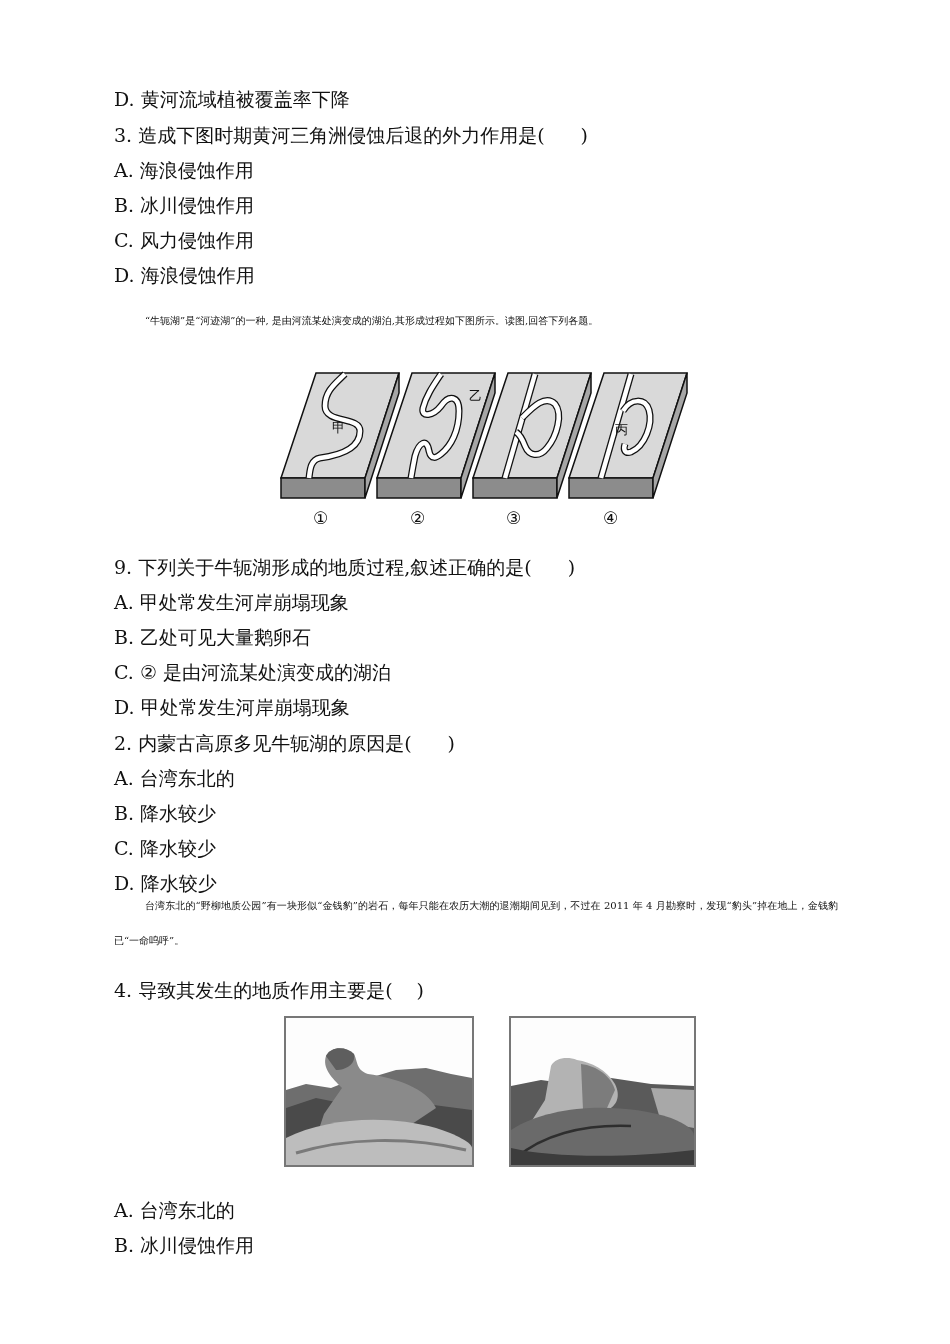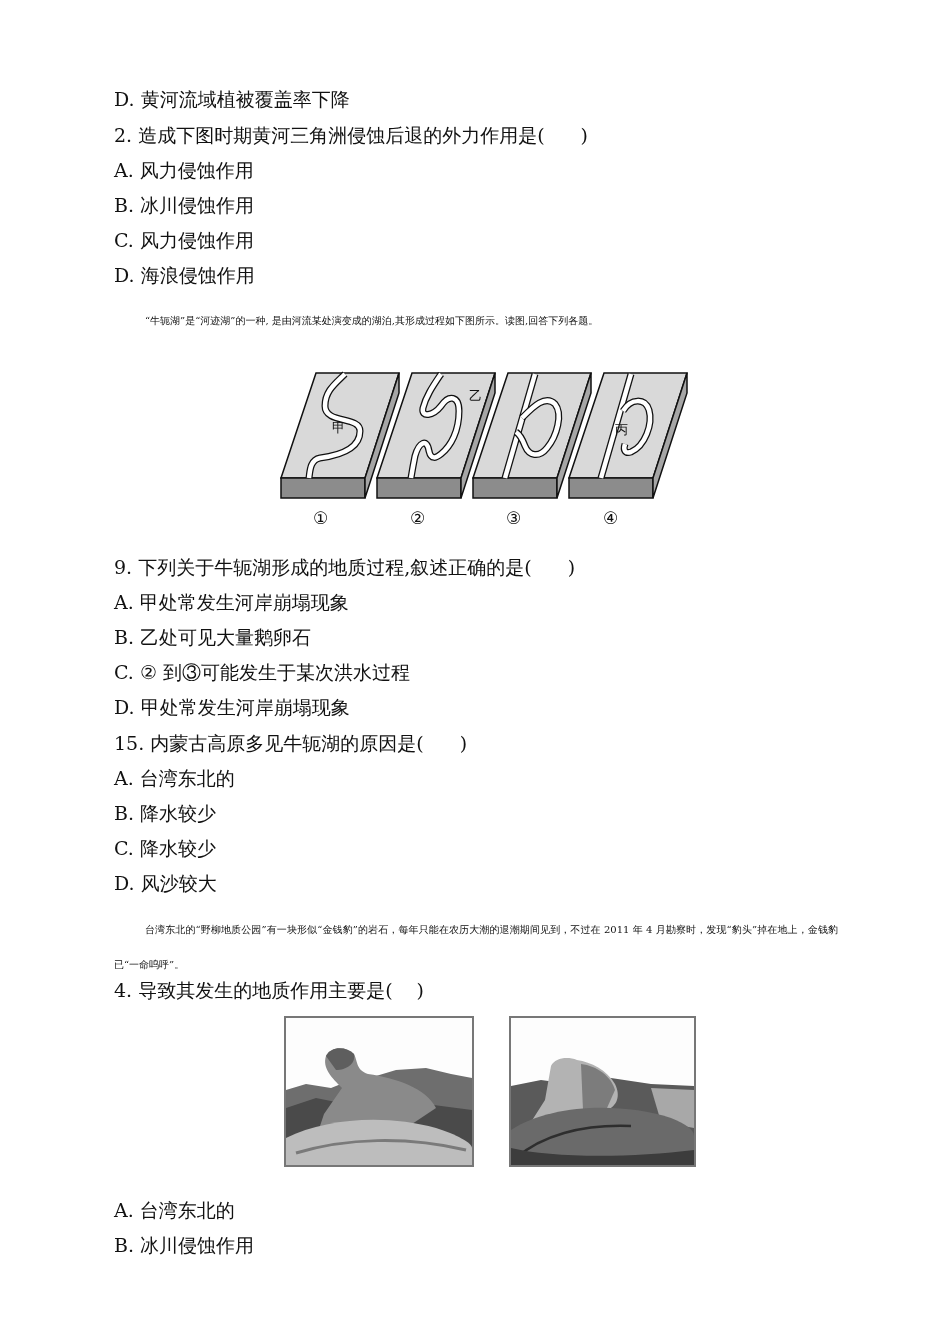--- a/index.html
+++ b/index.html
@@ -13,23 +13,23 @@
   .photo { position: absolute; top: 4px; height: 151px; border: 2px solid #777; box-sizing: border-box; overflow: hidden; background: #fff; }
 </style>
 </head>
 <body>
 
 <div>
 
   <div class="line" style="top:89px">D. 黄河流域植被覆盖率下降</div>
 
   <div class="line" style="top:125px">
-    <span>2. 造成下图时期黄河三角洲侵蚀后退的外力作用是(</span><span class="blank"></span><span>)</span>
+    <span>3. 造成下图时期黄河三角洲侵蚀后退的外力作用是(</span><span class="blank"></span><span>)</span>
   </div>
-  <div class="line" style="top:160px">A. 风力侵蚀作用</div>
+  <div class="line" style="top:160px">A. 海浪侵蚀作用</div>
   <div class="line" style="top:195px">B. 冰川侵蚀作用</div>
   <div class="line" style="top:230px">C. 风力侵蚀作用</div>
   <div class="line" style="top:265px">D. 海浪侵蚀作用</div>
 
   <div class="para" style="top:292px">“牛轭湖”是“河迹湖”的一种, 是由河流某处演变成的湖泊,其形成过程如下图所示。读图,回答下列各题。</div>
 
   <div class="figure1">
     <svg width="420" height="165" viewBox="0 0 420 165" xmlns="http://www.w3.org/2000/svg">
 
       <g>
@@ -72,32 +72,32 @@
       <text x="231" y="158" font-size="17" font-family="DejaVu Sans, sans-serif" fill="#111">③</text>
       <text x="328" y="158" font-size="17" font-family="DejaVu Sans, sans-serif" fill="#111">④</text>
     </svg>
   </div>
 
   <div class="line" style="top:557px">
     <span>9. 下列关于牛轭湖形成的地质过程,叙述正确的是(</span><span class="blank"></span><span>)</span>
   </div>
   <div class="line" style="top:592px">A. 甲处常发生河岸崩塌现象</div>
   <div class="line" style="top:627px">B. 乙处可见大量鹅卵石</div>
-  <div class="line" style="top:662px">C. ② 到③可能发生于某次洪水过程</div>
+  <div class="line" style="top:662px">C. ② 是由河流某处演变成的湖泊</div>
   <div class="line" style="top:697px">D. 甲处常发生河岸崩塌现象</div>
 
   <div class="line" style="top:733px">
-    <span>15. 内蒙古高原多见牛轭湖的原因是(</span><span class="blank"></span><span>)</span>
+    <span>2. 内蒙古高原多见牛轭湖的原因是(</span><span class="blank"></span><span>)</span>
   </div>
   <div class="line" style="top:768px">A. 台湾东北的</div>
   <div class="line" style="top:803px">B. 降水较少</div>
   <div class="line" style="top:838px">C. 降水较少</div>
-  <div class="line" style="top:873px">D. 风沙较大</div>
+  <div class="line" style="top:873px">D. 降水较少</div>
 
-  <div class="para" style="top:901px">台湾东北的“野柳地质公园”有一块形似“金钱豹”的岩石，每年只能在农历大潮的退潮期间见到，不过在 2011 年 4 月勘察时，发现“豹头”掉在地上，金钱豹已“一命呜呼”。</div>
+  <div class="para" style="top:877px">台湾东北的“野柳地质公园”有一块形似“金钱豹”的岩石，每年只能在农历大潮的退潮期间见到，不过在 2011 年 4 月勘察时，发现“豹头”掉在地上，金钱豹已“一命呜呼”。</div>
 
   <div class="line" style="top:980px">
     <span>4. 导致其发生的地质作用主要是(</span><span class="blank" style="width:24px"></span><span>)</span>
   </div>
 
   <div class="figure2">
     <div class="photo" style="left:4px; width:190px;">
       <svg width="186" height="147" viewBox="0 0 186 147" xmlns="http://www.w3.org/2000/svg">
         <rect width="186" height="147" fill="#fdfdfd"></rect>
         <path d="M0,72 L20,66 L45,70 L60,64 L90,58 L110,52 L140,50 L165,56 L186,60 L186,147 L0,147 Z" fill="#6e6e6e"></path>

